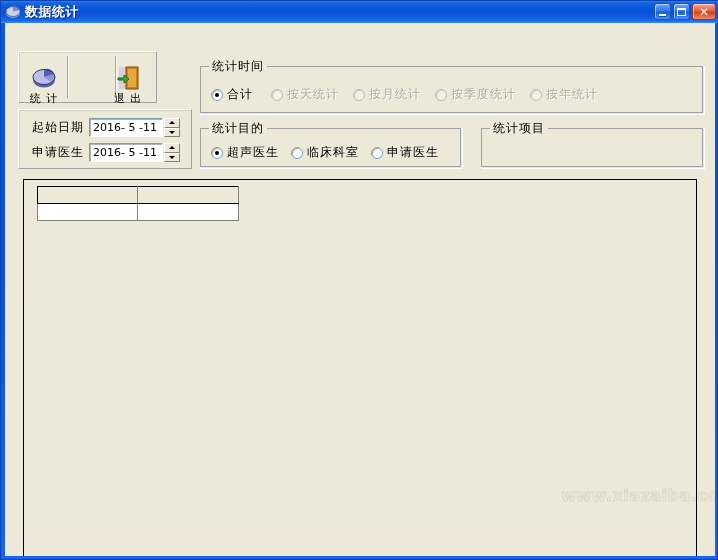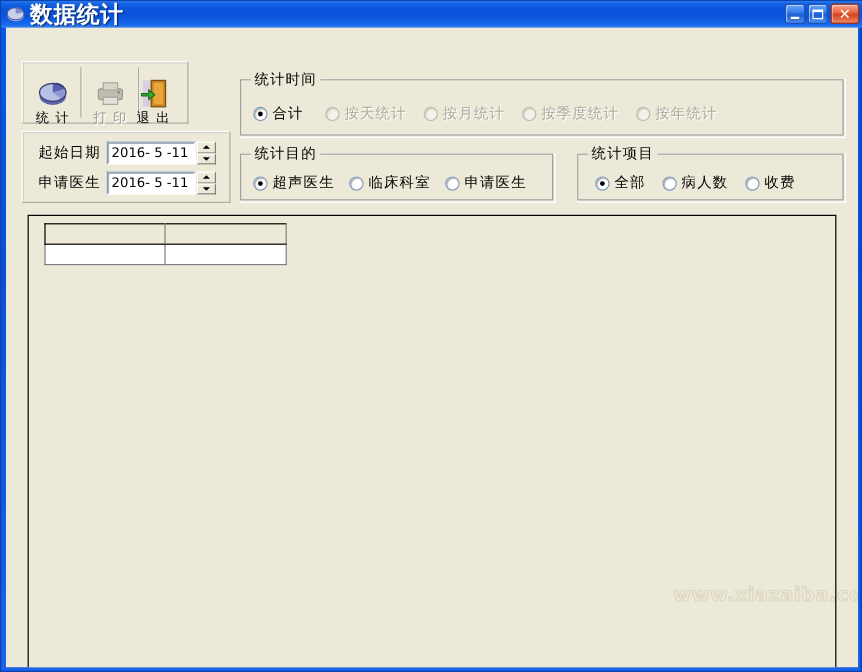--- a/index.html
+++ b/index.html
@@ -42,21 +42,21 @@
     box-sizing: border-box;
   }
   #title-icon {
     width: 16px; height: 16px;
     margin-right: 4px;
     flex: 0 0 auto;
     position: relative;
   }
   #title-text {
     color: #ffffff;
-    font-size: 19px;
+    font-size: 13px;
     font-weight: bold;
     text-shadow: 1px 1px 1px rgba(0,0,0,0.55);
     letter-spacing: 0.5px;
     line-height: 16px;
   }
   #title-buttons {
     position: absolute;
     right: 3px;
     top: 2px;
     display: flex;
@@ -411,31 +411,20 @@
             <path d="M15 13 L15 5.5 A7.8 7.8 0 0 1 25.4 10.2 Z" fill="#5560b0"></path>
             <path d="M15 13 L25.4 10.2 A11 7.5 0 0 1 22.5 18.4 Z" fill="#8e96d4"></path>
             <ellipse cx="15" cy="13" rx="11" ry="7.5" fill="none" stroke="#2f3668" stroke-width="1"></ellipse>
           </svg>
         </div>
         <div class="tool-label">统 计</div>
       </div>
 
       <div class="tool-sep" style="left:48px;"></div>
 
-      <div class="tool-btn" style="left:51px;">
-        <div class="tool-ico">
-          <svg width="30" height="28" viewBox="0 0 30 28">
-            <rect x="5" y="10" width="20" height="9" rx="2" fill="#bdbdb0" stroke="#9a9a8d" stroke-width="1"></rect>
-            <rect x="9" y="5" width="12" height="6" fill="#d6d6cb" stroke="#a8a89b" stroke-width="1"></rect>
-            <rect x="9" y="17" width="12" height="6" fill="#e2e2d8" stroke="#a8a89b" stroke-width="1"></rect>
-            <circle cx="22" cy="13" r="1.2" fill="#8c8c80"></circle>
-          </svg>
-        </div>
-        <div class="tool-label disabled">打 印</div>
-      </div>
 
       <div class="tool-sep" style="left:96px;"></div>
 
       <div class="tool-btn" style="left:87px;">
         <div class="tool-ico">
           <svg width="30" height="28" viewBox="0 0 30 28">
             <rect x="6" y="3" width="19" height="22" fill="#c9b9e0" opacity="0.55"></rect>
             <rect x="13" y="3" width="12" height="22" fill="#c8841c"></rect>
             <rect x="13" y="3" width="12" height="22" fill="none" stroke="#7a4d08" stroke-width="1"></rect>
             <rect x="15" y="5" width="8" height="18" fill="#e8a63c"></rect>
@@ -518,34 +507,20 @@
         <div class="radio disabled">
           <span class="radio-dot"></span>
           <span class="radio-label">按年统计</span>
         </div>
       </div>
     </div>
 
     <div class="groupbox" id="gb-item">
       <div class="gb-frame"></div>
       <div class="gb-legend">统计项目</div>
-      <div class="gb-body" style="padding-left:14px;">
-        <div class="radio checked" style="margin-right:14px;">
-          <span class="radio-dot"></span>
-          <span class="radio-label">全部</span>
-        </div>
-        <div class="radio" style="margin-right:14px;">
-          <span class="radio-dot"></span>
-          <span class="radio-label">病人数</span>
-        </div>
-        <div class="radio">
-          <span class="radio-dot"></span>
-          <span class="radio-label">收费</span>
-        </div>
-      </div>
     </div>
 
     <div id="grid-area">
       <table id="grid">
         <tbody>
             <tr class="header">
           <td class="c0"></td>
           <td class="c1"></td>
         </tr>
         <tr class="data">

